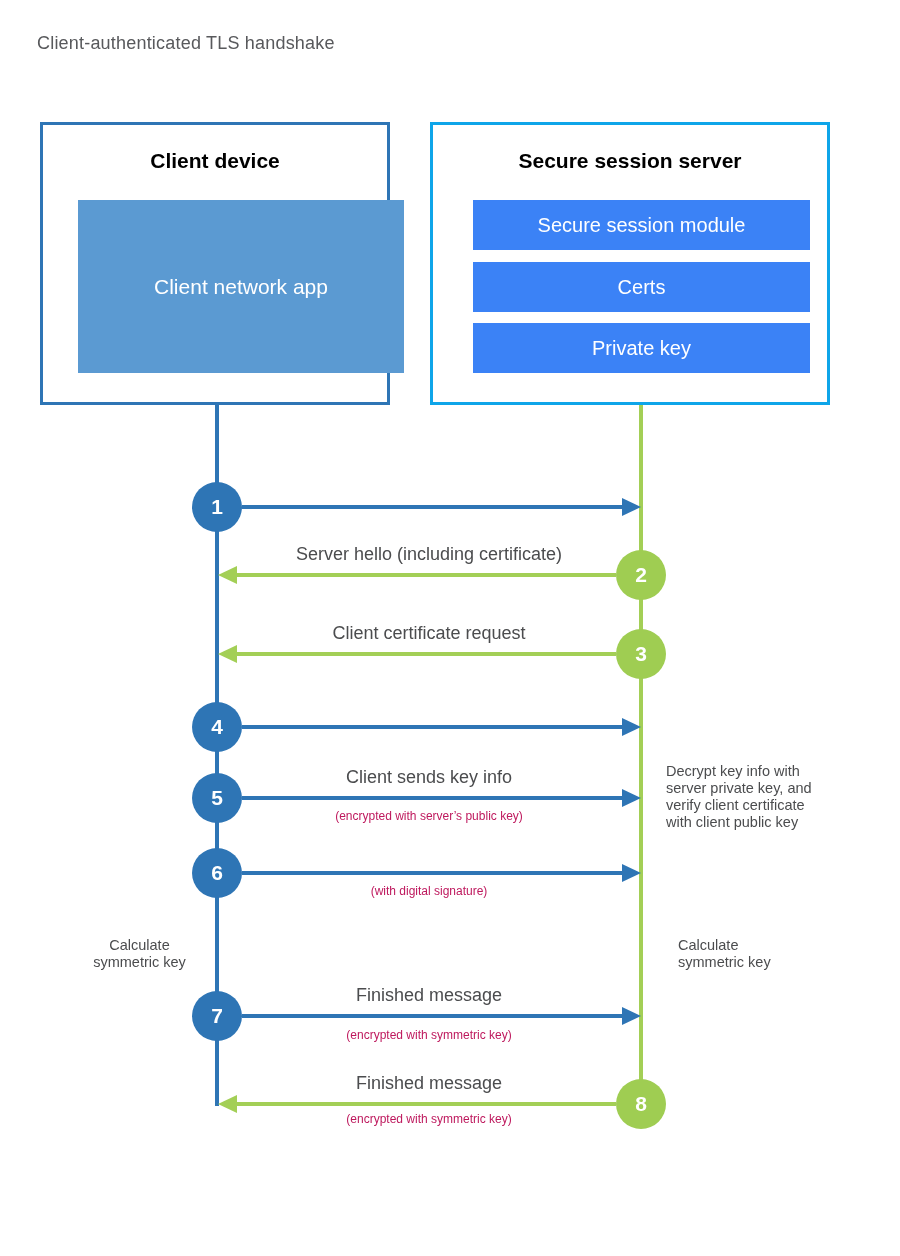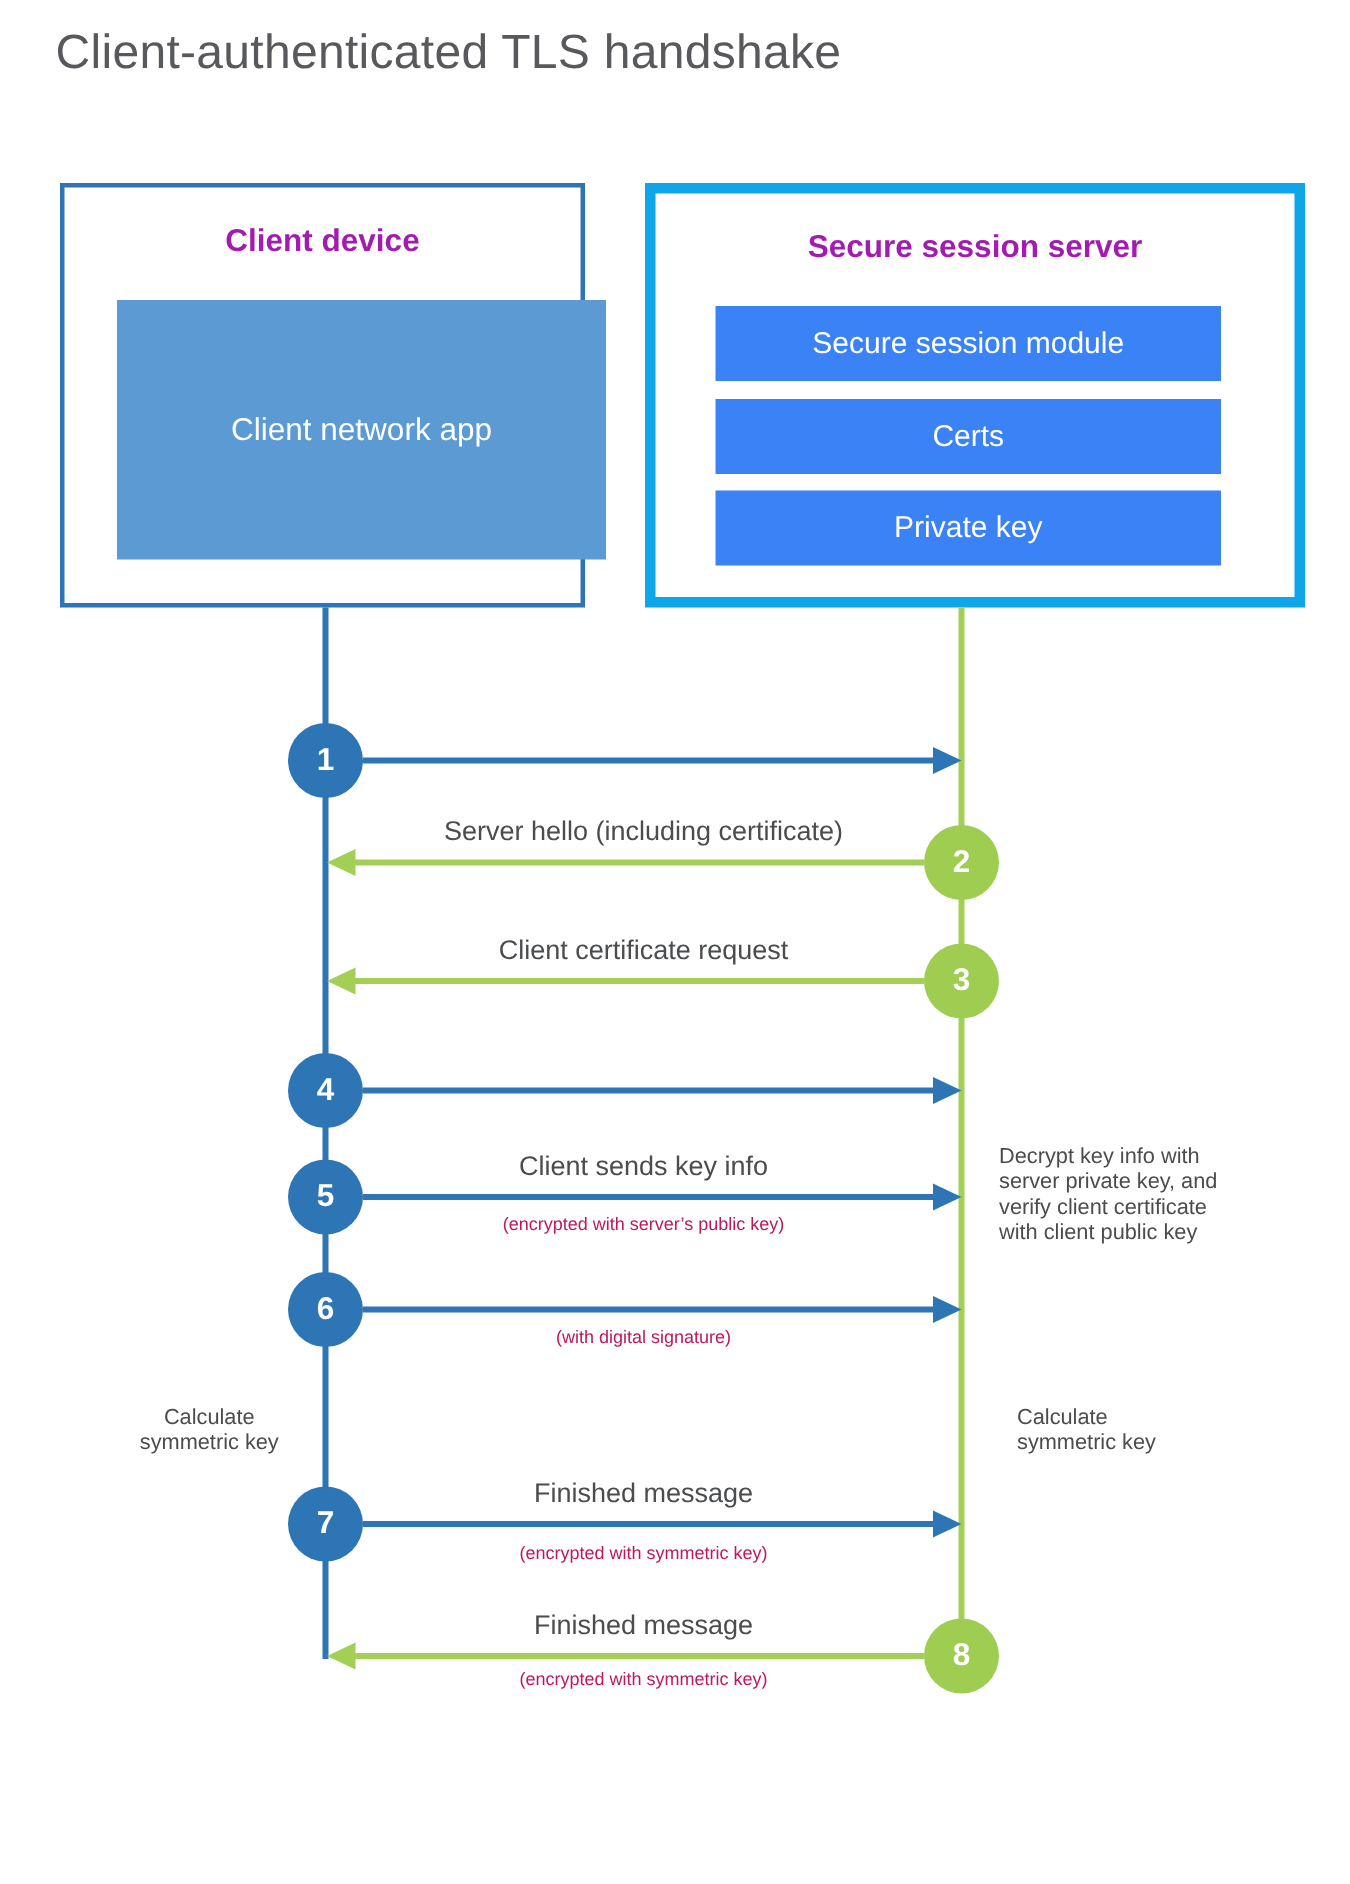--- a/index.html
+++ b/index.html
@@ -3,30 +3,30 @@
 <meta charset="utf-8">
 <style>
   * { margin:0; padding:0; box-sizing:border-box; }
   html,body { background:#ffffff; }
   body { font-family:"Liberation Sans", sans-serif; }
   .canvas {
     position:relative; width:900px; height:1256px; background:#ffffff;
     overflow:hidden; margin:0 auto;
   }
   .page-title {
-    position:absolute; left:37px; top:16px;
-    font-size:32px; font-weight:300; color:#58595c; letter-spacing:0.2px;
+    position:absolute; left:37px; top:33px;
+    font-size:18px; font-weight:300; color:#58595c; letter-spacing:0.2px;
   }
   
   .actor-box { position:absolute; top:122px; height:283px; background:#ffffff; }
   .client-box { left:40px; width:350px; border:3px solid #2e75b5; }
-  .server-box { left:430px; width:440px; border:7px solid #0ea5e9; }
+  .server-box { left:430px; width:400px; border:3px solid #0ea5e9; }
   .actor-title {
     position:absolute; left:0; right:0; top:24px; text-align:center;
-    font-size:21px; font-weight:bold; color:#a21caf;
+    font-size:21px; font-weight:bold; color:#000000;
   }
   .client-app {
     position:absolute; left:35px; top:75px; width:326px; height:173px;
     background:#5b9ad2; color:#ffffff; font-size:21px;
     display:flex; align-items:center; justify-content:center; text-align:center;
   }
   .client-app span { display:block; max-width:185px; line-height:1.4; }
   .server-bar {
     position:absolute; left:40px; width:337px; height:50px;
     background:#3b82f6; color:#ffffff; font-size:20px;

